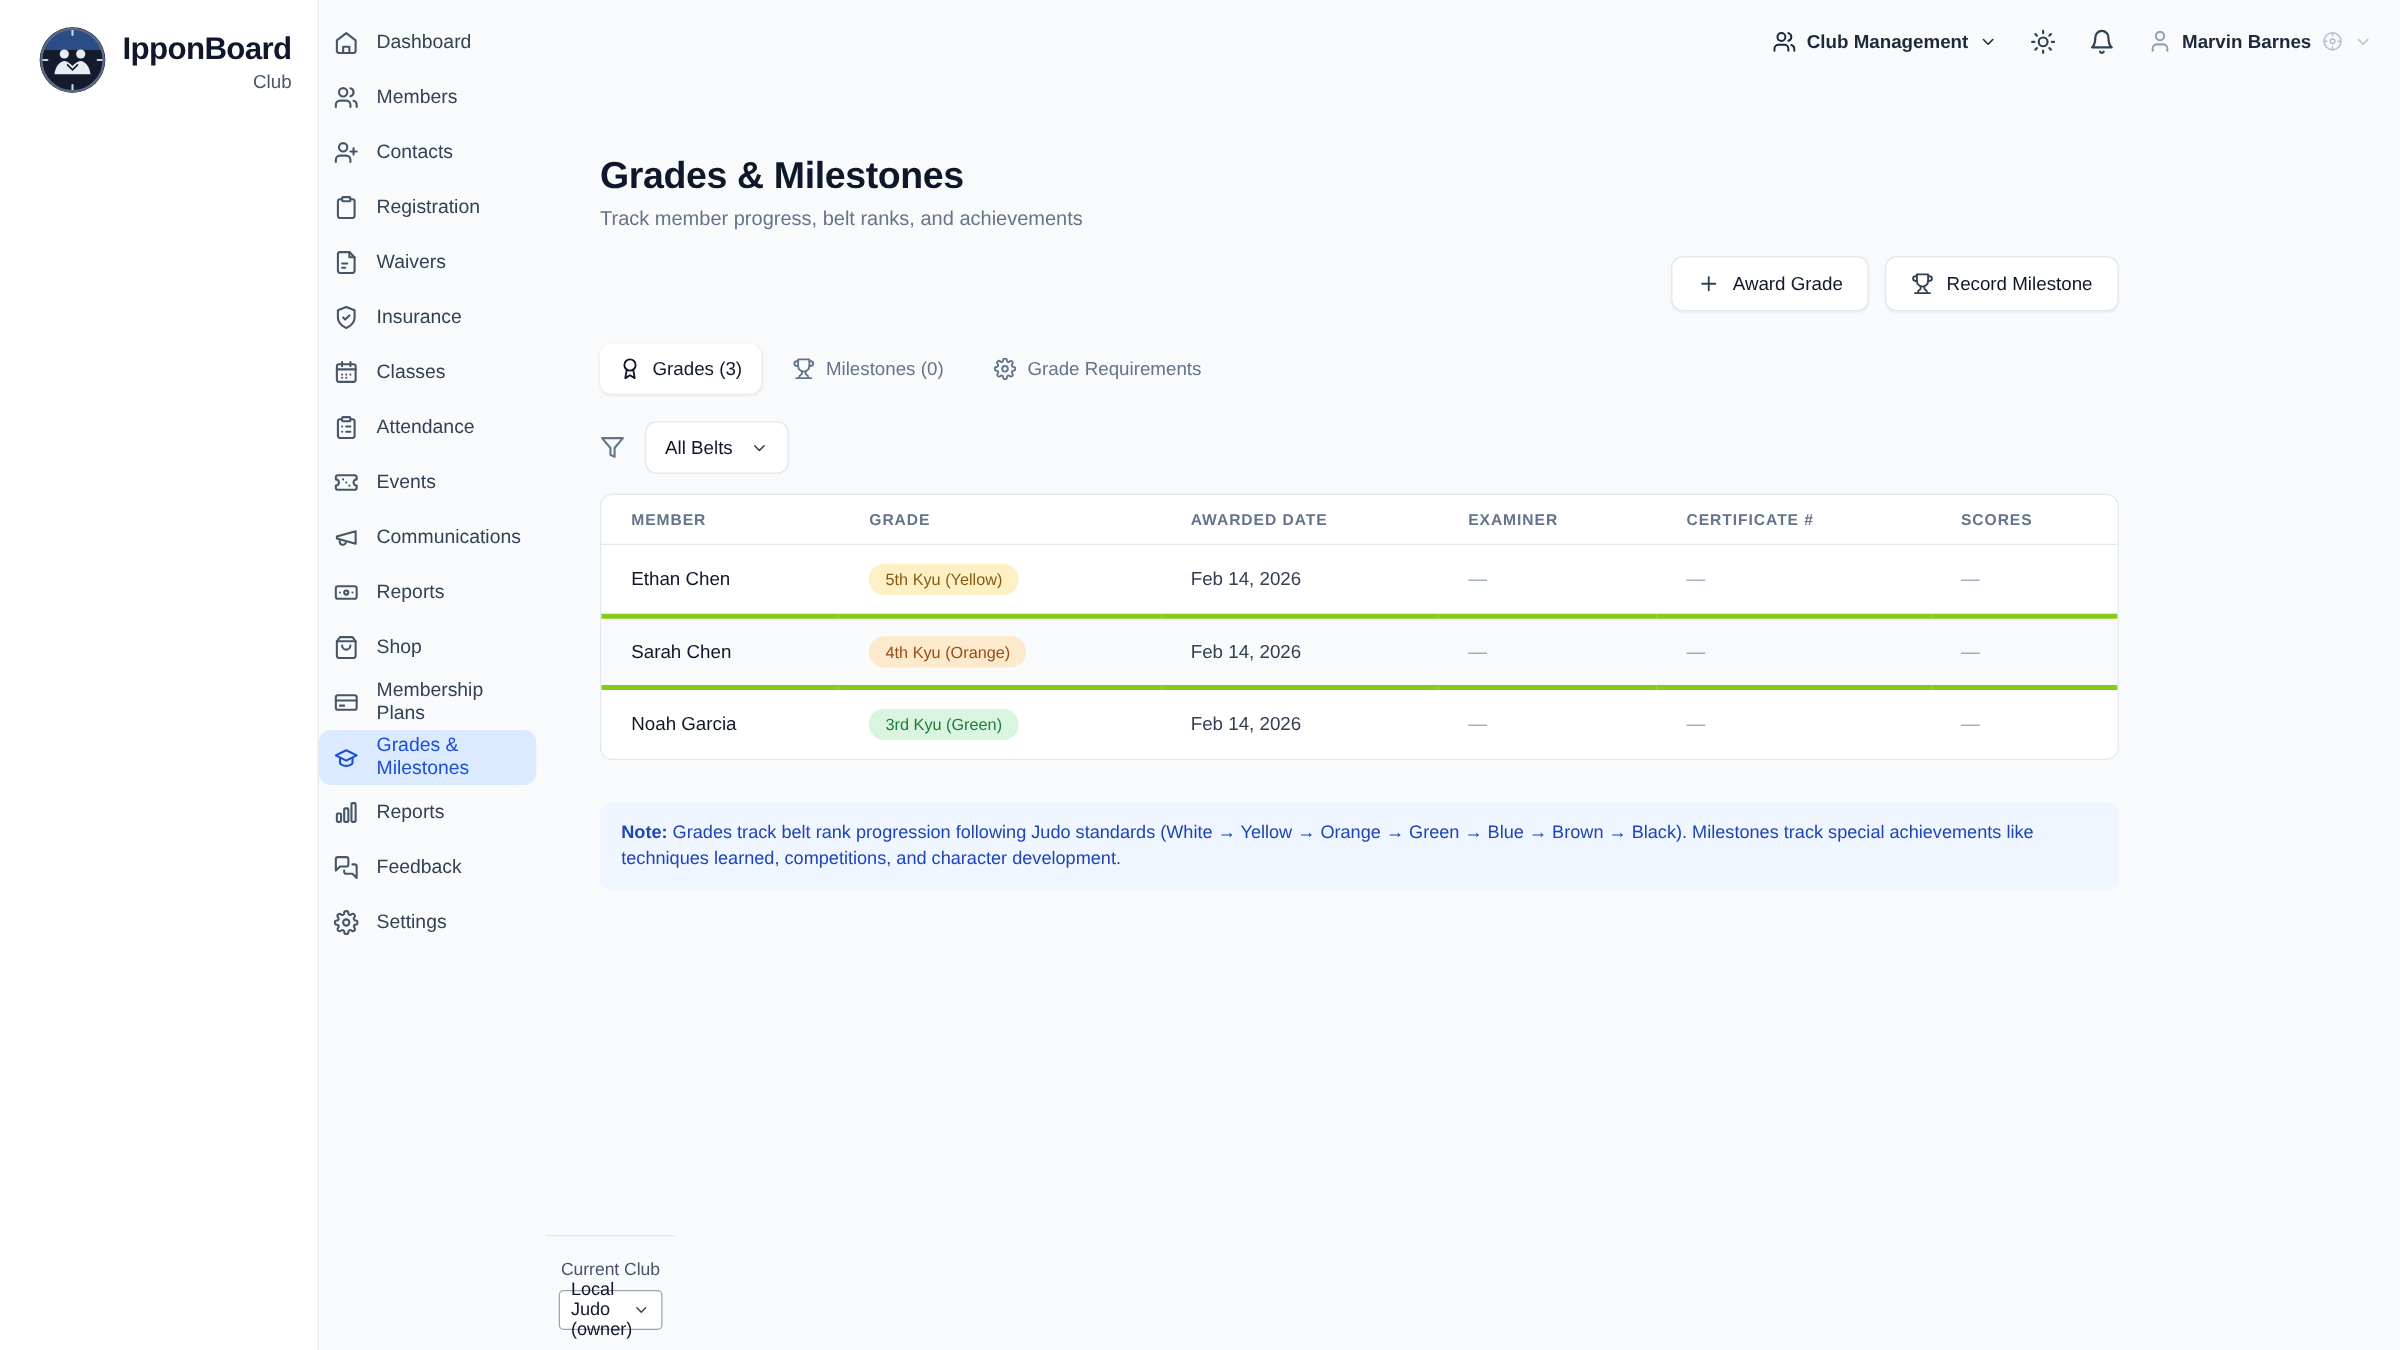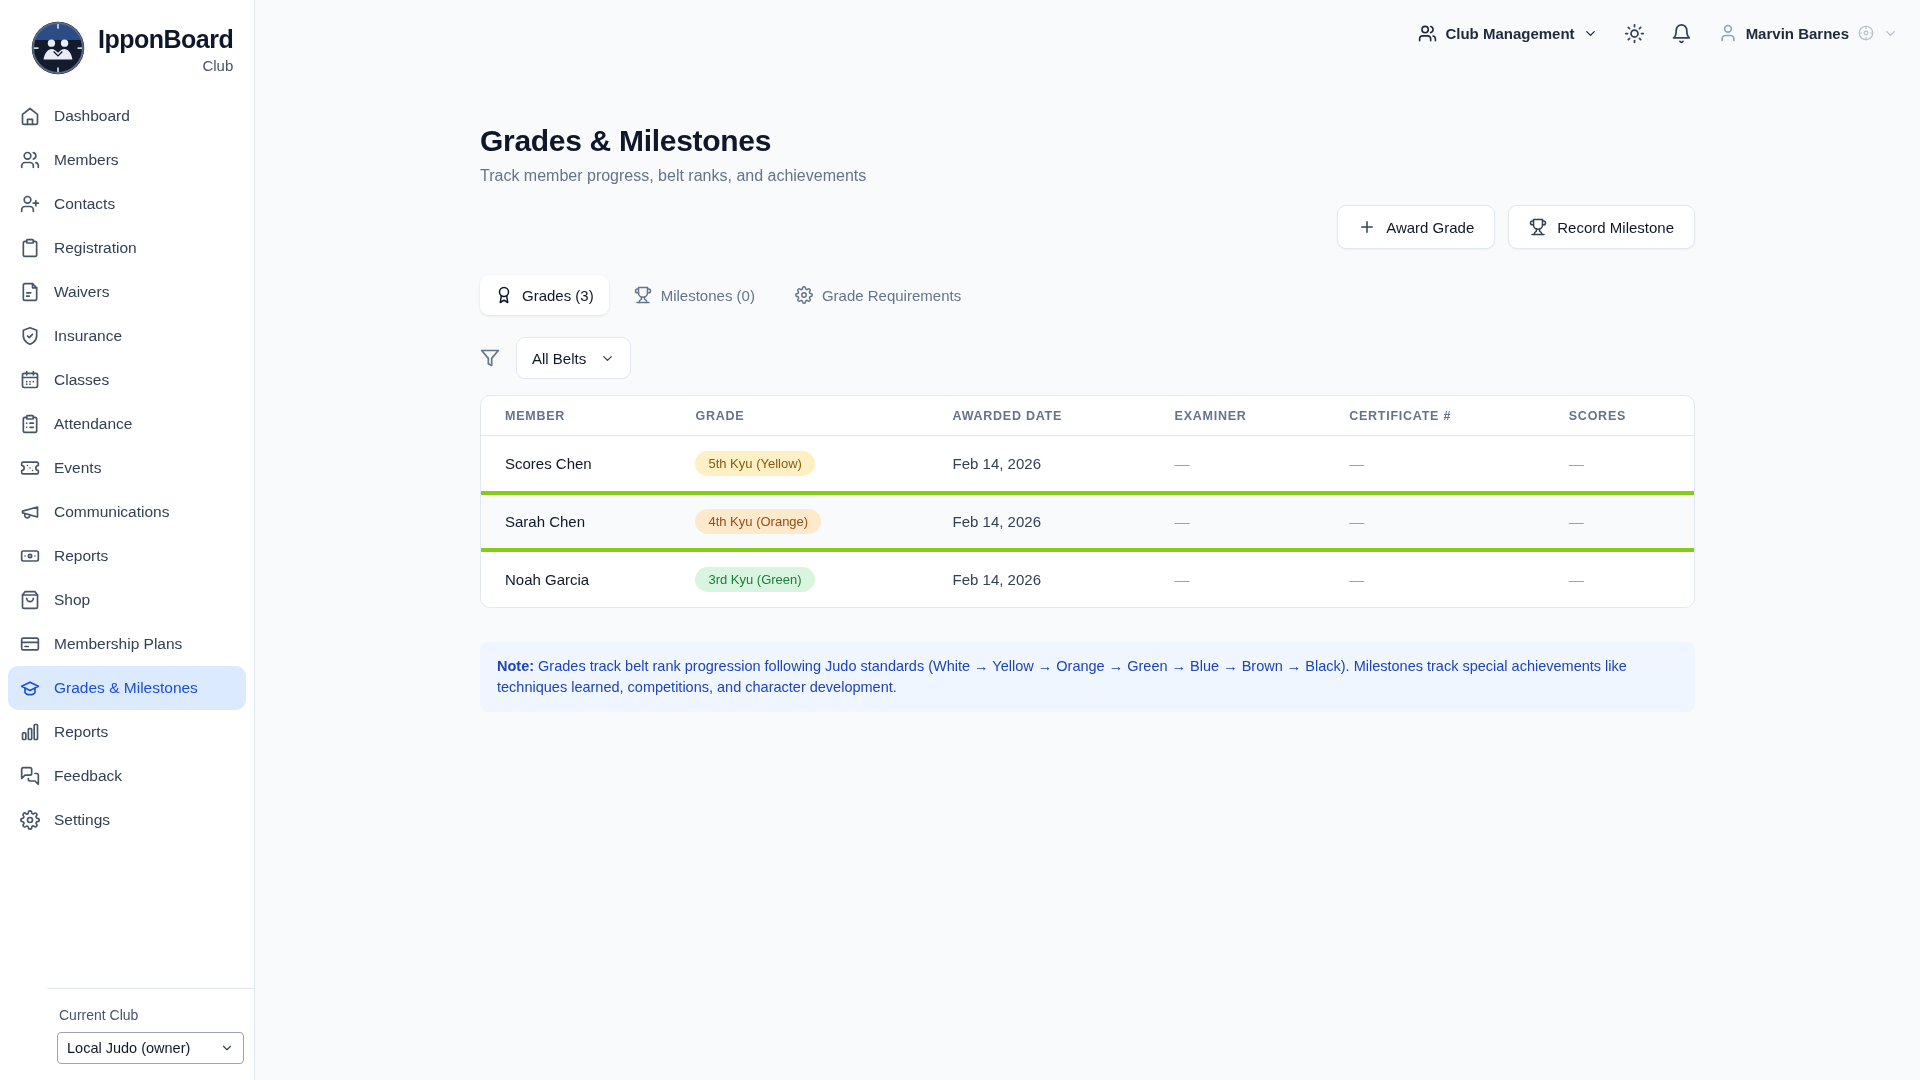--- a/index.html
+++ b/index.html
@@ -8,37 +8,37 @@
     font-family: "Liberation Sans", sans-serif;
     background:#f8fafc;
     color:#0f172a;
   }
   svg.ic { display:block; flex:none; }
   .app { display:flex; width:1920px; height:1080px; }
 
   
   .sidebar {
     width:255px; background:#ffffff; border-right:1px solid #e2e8f0;
-    display:flex; flex-direction:column; flex:none;
+    display:flex; flex-direction:row; flex:none;
   }
   .brand { display:flex; align-items:flex-start; gap:12px; padding:20px 14px 6px 30px; }
   .brand-logo { width:56px; height:56px; flex:none; }
   .brand-text { display:flex; flex-direction:column; align-items:flex-end; padding-top:6px; }
   .brand-name { font-size:25px; font-weight:bold; color:#0f172a; letter-spacing:-0.5px; line-height:1.1; }
   .brand-sub { font-size:15px; color:#475569; margin-top:3px; }
   .nav { padding:12px 8px 0 8px; }
   .nav-item {
     display:flex; align-items:center; gap:14px;
     height:44px; padding:0 12px; border-radius:10px;
     font-size:15.5px; font-weight:500; color:#334155; cursor:pointer;
   }
   .nav-item .ic { color:#475569; }
   .nav-item.active { background:#dbeafe; color:#1d4ed8; }
   .nav-item.active .ic { color:#1d4ed8; }
-  .sidebar-footer { margin-top:auto; border-top:1px solid #e2e8f0; padding:18px 10px 16px 10px;margin-left:47px; }
+  .sidebar-footer { margin-top:auto; border-top:1px solid #e2e8f0; padding:18px 10px 16px 10px; }
   .club-label { font-size:14px; color:#475569; margin:0 0 9px 2px; }
   .club-select {
     display:flex; align-items:center; justify-content:space-between;
     border:1px solid #9aa4b2; border-radius:4px; background:#fff;
     height:32px; padding:0 9px; font-size:14.5px; color:#0f172a; cursor:pointer;
   }
   .club-select .ic { color:#334155; }
 
   
   .main { flex:1; display:flex; flex-direction:column;gap:32px; }
@@ -508,21 +508,21 @@
               <th>Member</th>
               <th>Grade</th>
               <th>Awarded Date</th>
               <th>Examiner</th>
               <th>Certificate #</th>
               <th>Scores</th>
             </tr>
           </thead>
           <tbody>
             <tr>
-              <td class="member">Scores Chen</td>
+              <td class="member">Ethan Chen</td>
               <td><span class="badge badge-yellow">5th Kyu (Yellow)</span></td>
               <td class="date">Feb 14, 2026</td>
               <td class="dash">—</td>
               <td class="dash">—</td>
               <td class="dash">—</td>
             </tr>
             <tr class="striped">
               <td class="member">Sarah Chen</td>
               <td><span class="badge badge-orange">4th Kyu (Orange)</span></td>
               <td class="date">Feb 14, 2026</td>

